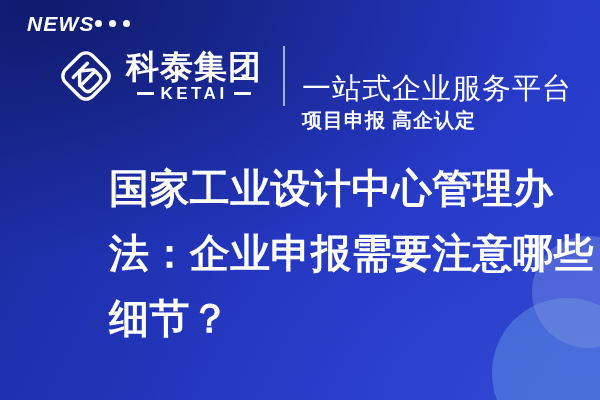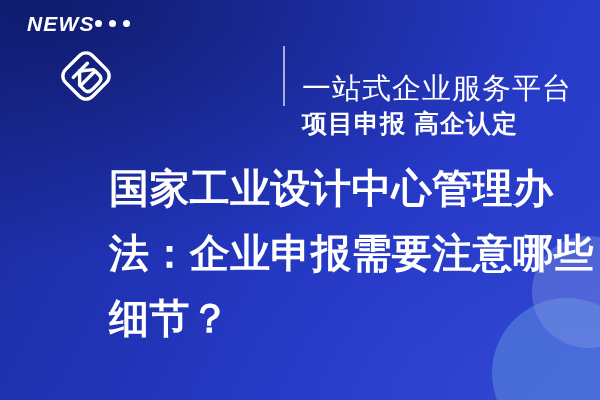--- a/index.html
+++ b/index.html
@@ -140,22 +140,22 @@
   #tagline-main {
     color: #ffffff;
     font-size: 29px;
     font-weight: 300;
     letter-spacing: 1px;
     line-height: 1.18;
     white-space: nowrap;
   }
   #tagline-sub {
     color: #ffffff;
-    font-family: Liberation Sans, sans-serif;
-    font-size: 25px;
+    font-family: Liberation Serif, serif;
+    font-size: 20px;
     font-weight: bold;
     letter-spacing: 1px;
     line-height: 1.25;
     margin-top: 3px;
     white-space: nowrap;
   }
 
   
   #headline {
     position: absolute;
@@ -196,20 +196,28 @@
           <rect x="11" y="11" width="38" height="38" rx="9" ry="9" fill="none" stroke="#ffffff" stroke-width="3.4"></rect>
         </g>
         <g transform="rotate(45 30 30)" fill="none" stroke="#ffffff" stroke-width="3.4" stroke-linecap="round" stroke-linejoin="round">
           <path d="M22 20 L22 40"></path>
           <path d="M22 31 L31 20"></path>
           <path d="M22 31 L32 41"></path>
           <path d="M33 20 L33 41 L39 41 Q44 41 44 34 L44 27 Q44 20 39 20 Z"></path>
         </g>
       </svg>
     </span>
+    <span id="brand-wordmark">
+      <span id="brand-cn">科泰集团</span>
+      <span id="brand-en-row">
+        <i class="bar"></i>
+        <span id="brand-en">KETAI</span>
+        <i class="bar"></i>
+      </span>
+    </span>
   </div>
 
   <div id="brand-divider"></div>
 
   <div id="tagline-block">
     <div id="tagline-main">一站式企业服务平台</div>
     <div id="tagline-sub">项目申报 高企认定</div>
   </div>
 
   <div id="headline">国家工业设计中心管理办法：企业申报需要注意哪些细节？</div>

